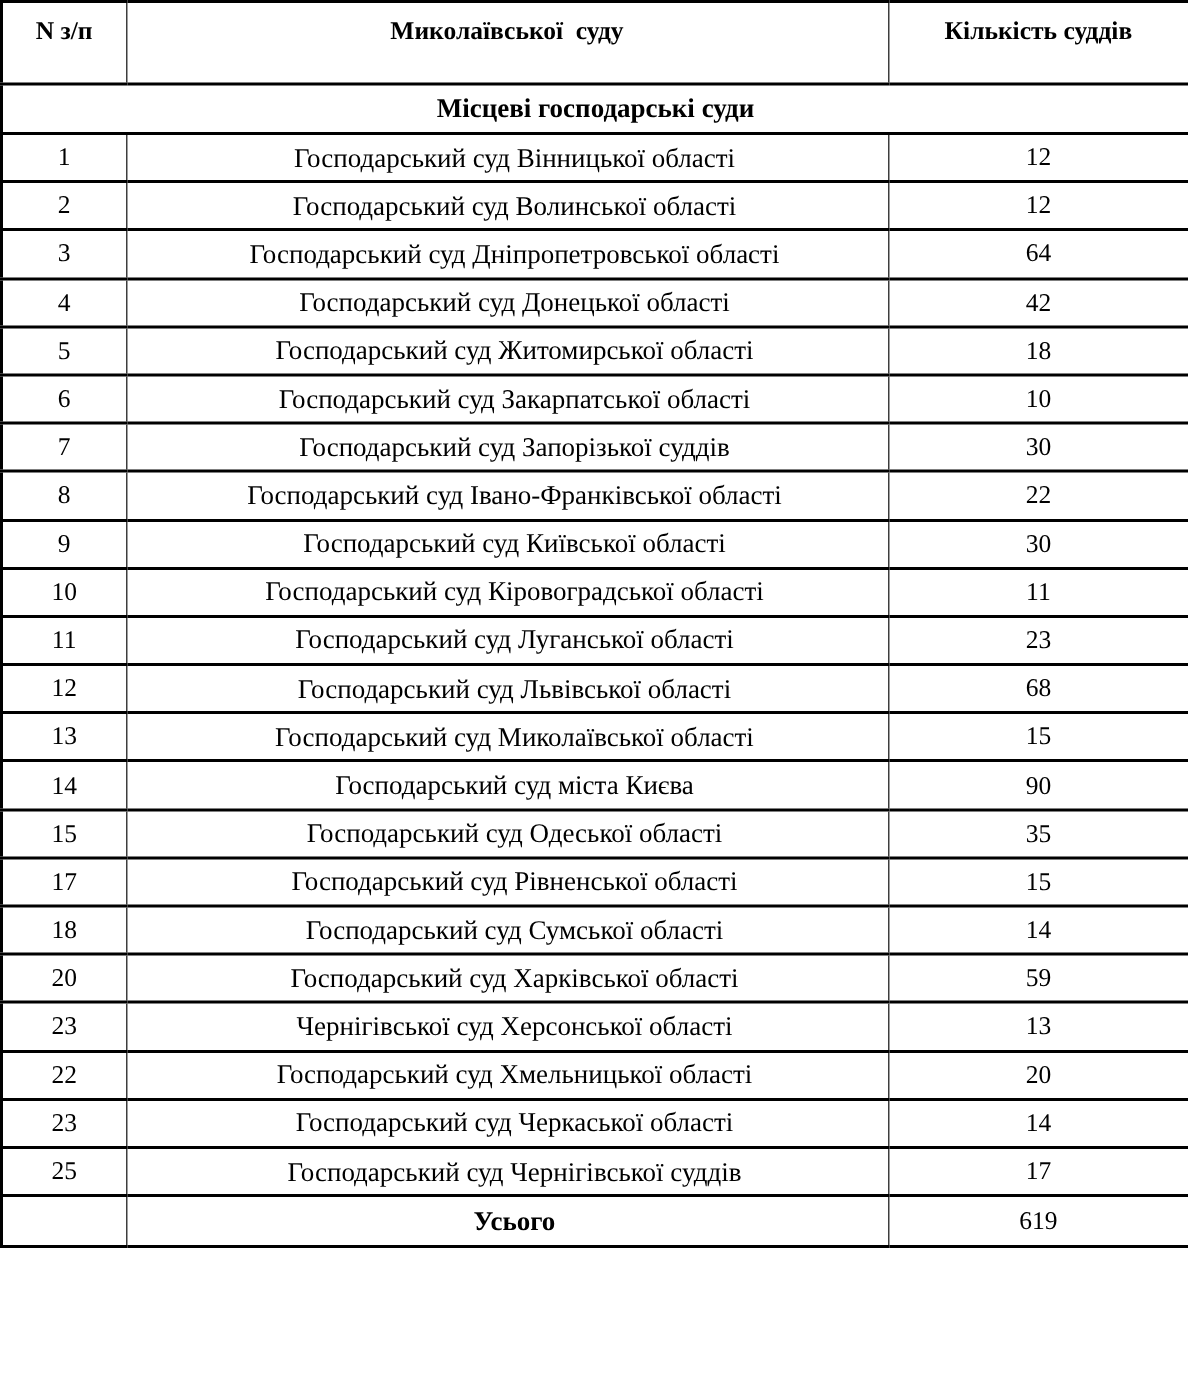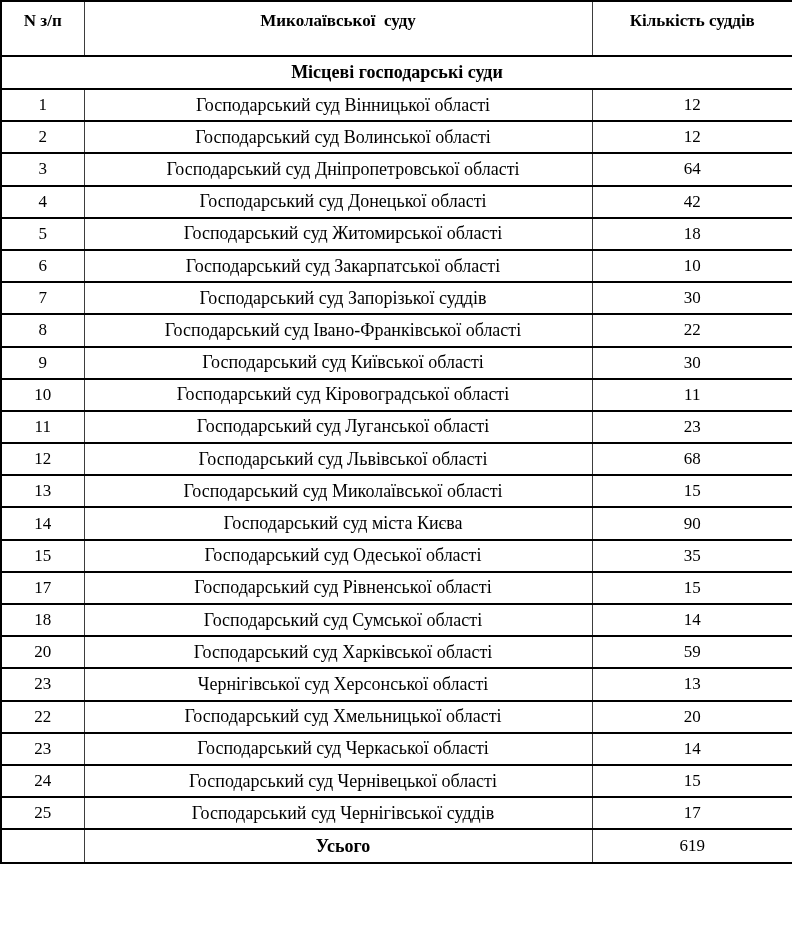--- a/index.html
+++ b/index.html
@@ -190,25 +190,20 @@
     <td class="num">22</td>
     <td class="name">Господарський суд Хмельницької області</td>
     <td class="count">20</td>
   </tr>
         <tr class="data-row">
     <td class="num">23</td>
     <td class="name">Господарський суд Черкаської області</td>
     <td class="count">14</td>
   </tr>
         <tr class="data-row">
-    <td class="num">24</td>
-    <td class="name">Господарський суд Чернівецької області</td>
-    <td class="count">15</td>
-  </tr>
-        <tr class="data-row">
     <td class="num">25</td>
     <td class="name">Господарський суд Чернігівської суддів</td>
     <td class="count">17</td>
   </tr>
       </tbody>
     <tbody>
       <tr class="total-row">
         <td class="num"></td>
         <td class="name">Усього</td>
         <td class="count">619</td>

